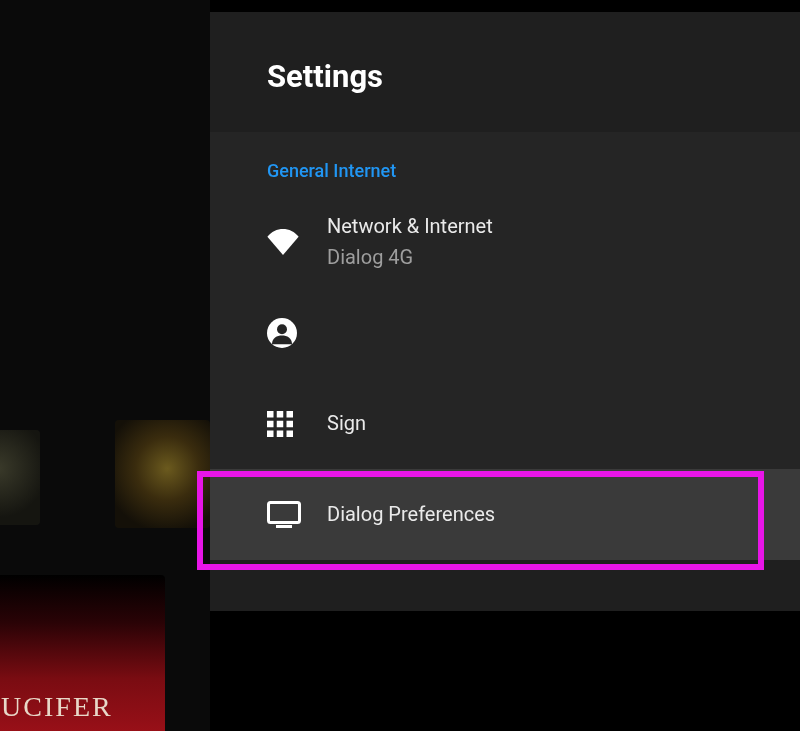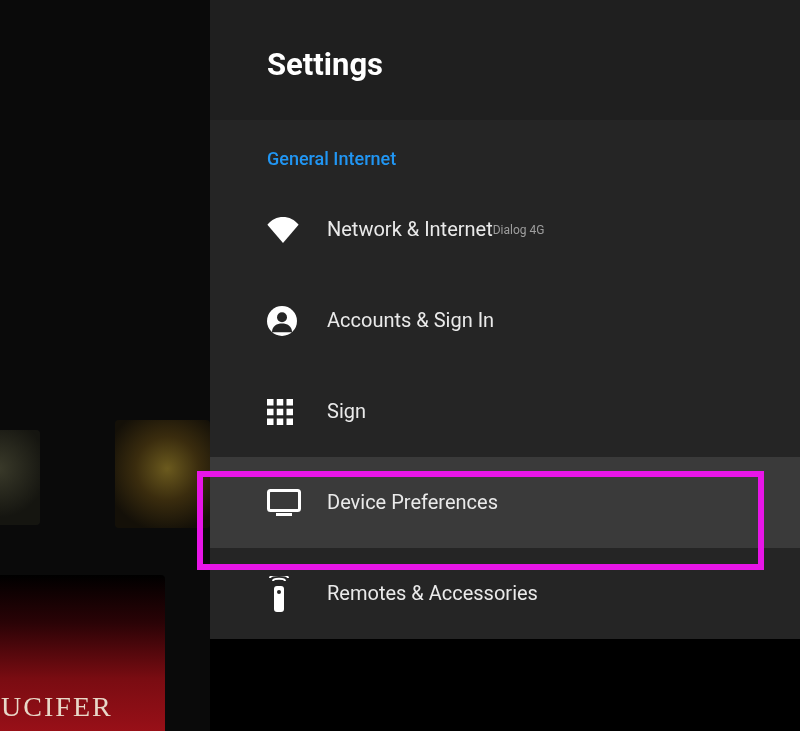--- a/index.html
+++ b/index.html
@@ -57,21 +57,21 @@
       bottom: 12px;
       font-family: 'Times New Roman', serif;
       font-size: 28px;
       letter-spacing: 2px;
       color: #e8d8c8;
       font-weight: 400;
     }
     .panel {
       position: absolute;
       left: 210px;
-      top: 0;
+      top: 12px;
       width: 590px;
       height: 599px;
       background: #1f1f1f;
     }
     .header {
       padding: 46px 0 0 57px;
       height: 120px;
       background: #1f1f1f;
     }
     .header-title {
@@ -102,30 +102,31 @@
     }
     .icon-wrap {
       width: 60px;
       flex: 0 0 60px;
       display: flex;
       align-items: center;
       justify-content: flex-start;
     }
     .text-wrap {
       display: flex;
+      flex-direction: column;
       justify-content: flex-start;
     }
     .item-title {
       font-size: 20px;
       color: #eaeaea;
       font-weight: 400;
       line-height: 1.25;
     }
     .item-sub {
-      font-size: 12px;
+      font-size: 20px;
       color: #9e9e9e;
       font-weight: 400;
       margin-top: 6px;
     }
     .highlight-box {
       position: absolute;
       left: 197px;
       top: 471px;
       width: 567px;
       height: 99px;
@@ -167,21 +168,20 @@
 
     <div class="item">
       <div class="icon-wrap">
         <svg width="30" height="30" viewBox="0 0 24 24">
           <circle cx="12" cy="12" r="12" fill="#fff"></circle>
           <circle cx="12" cy="9" r="4" fill="#252525"></circle>
           <path d="M4 21 C4 16 8 14 12 14 C16 14 20 16 20 21 Z" fill="#252525"></path>
         </svg>
       </div>
       <div class="text-wrap">
-        <div class="item-title">Accounts &amp; Sign In</div>
       </div>
     </div>
 
     <div class="item">
       <div class="icon-wrap">
         <svg width="26" height="26" viewBox="0 0 24 24">
           <rect x="0" y="0" width="6" height="6" fill="#fff"></rect>
           <rect x="9" y="0" width="6" height="6" fill="#fff"></rect>
           <rect x="18" y="0" width="6" height="6" fill="#fff"></rect>
           <rect x="0" y="9" width="6" height="6" fill="#fff"></rect>
@@ -198,34 +198,21 @@
     </div>
 
     <div class="item focused">
       <div class="icon-wrap">
         <svg width="34" height="27" viewBox="0 0 34 27">
           <rect x="1.5" y="1.5" width="31" height="20" rx="2" ry="2" fill="none" stroke="#fff" stroke-width="3"></rect>
           <rect x="9" y="24" width="16" height="3" fill="#fff"></rect>
         </svg>
       </div>
       <div class="text-wrap">
-        <div class="item-title">Device Preferences</div>
-      </div>
-    </div>
-
-    <div class="item">
-      <div class="icon-wrap">
-        <svg width="24" height="36" viewBox="0 0 24 36">
-          <path d="M6 5 C6 2 18 2 18 5" fill="none" stroke="#fff" stroke-width="2"></path>
-          <path d="M3 2 C3 -2 21 -2 21 2" fill="none" stroke="#fff" stroke-width="2"></path>
-          <rect x="7" y="10" width="10" height="26" rx="3" fill="#fff"></rect>
-          <circle cx="12" cy="16" r="2" fill="#252525"></circle>
-        </svg>
-      </div>
-      <div class="text-wrap">
-        <div class="item-title">Remotes &amp; Accessories</div>
-      </div>
-    </div>
+        <div class="item-title">Dialog Preferences</div>
+      </div>
+    </div>
+
 
   </div>
 </div>
 
 <div class="highlight-box"></div>
 
 </body></html>

